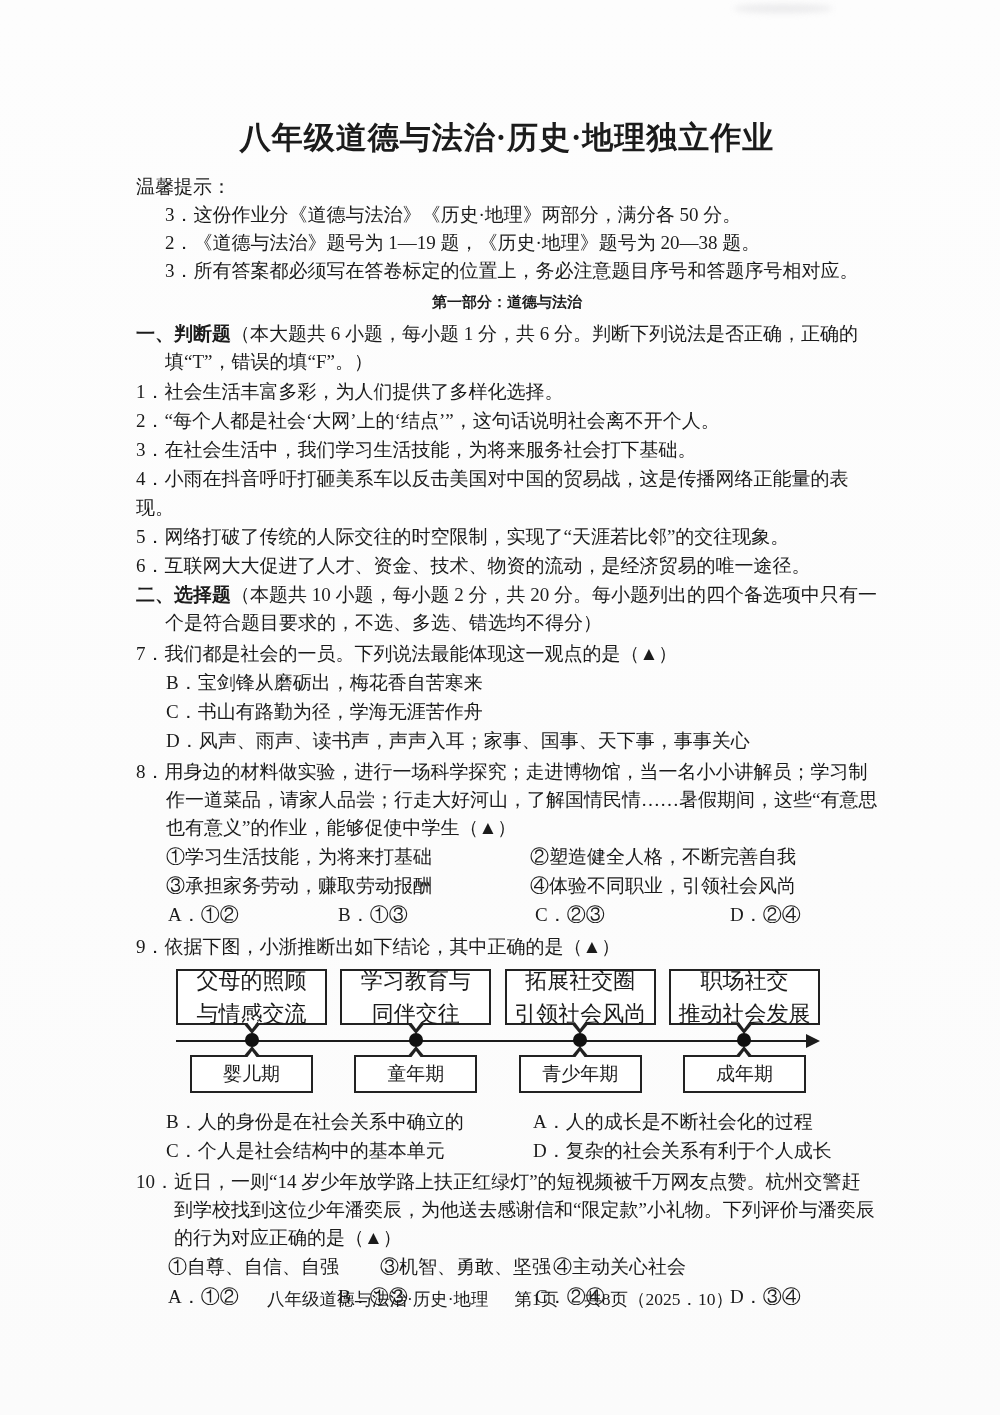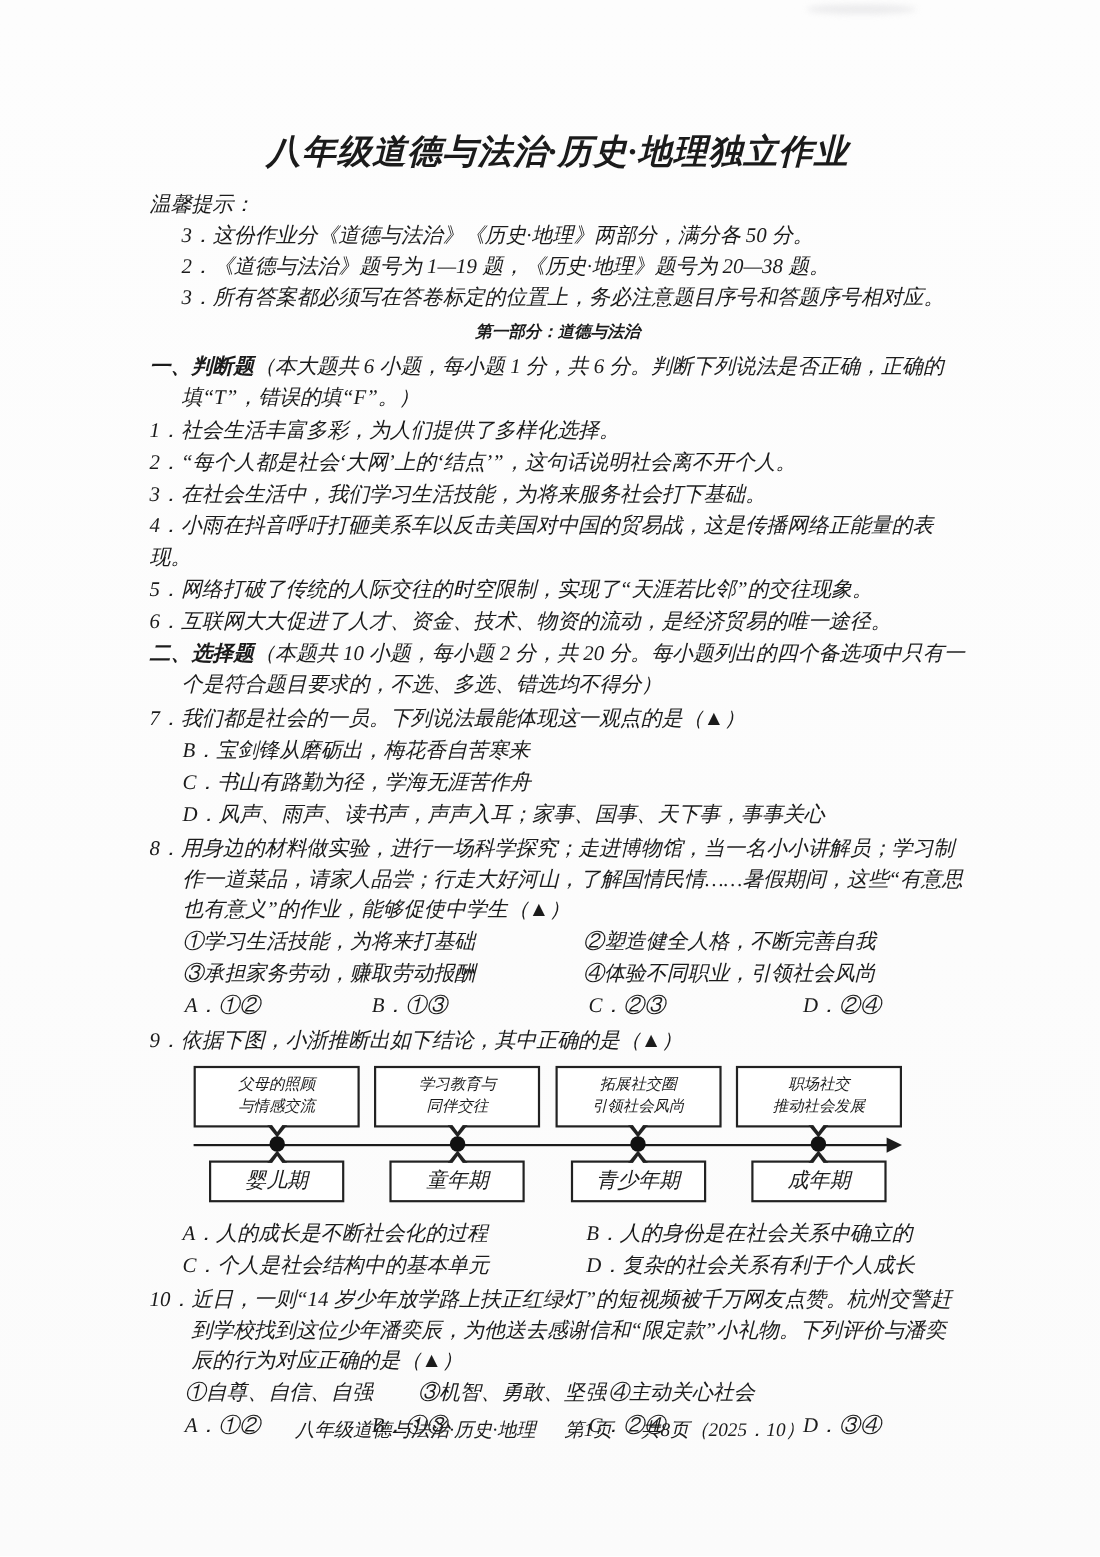--- a/index.html
+++ b/index.html
@@ -6,21 +6,20 @@
   body {
     width:1000px; height:1415px;
     background:#ffffff;
     font-family:"Liberation Serif", "DejaVu Serif", serif;
     color:#1b1b1b;
   }
   .page {
     position:relative; width:1000px; height:1415px;
     background:linear-gradient(180deg,#fdfdfd 0%, #fcfcfc 60%, #fbfbfb 100%);
     overflow:hidden;
-    font-style:italic;
   }
   .smudge {
     position:absolute; top:4px; left:733px; width:100px; height:9px;
     background:#e7e7e9; border-radius:50%; filter:blur(3px); opacity:.8;
   }
   .content {
     position:absolute; left:136px; top:118px; width:742px;
     font-size:19px; line-height:28px;
   }
   .b { font-weight:bold; }
@@ -58,21 +57,21 @@
     position:absolute; left:630px; top:65px; width:0; height:0;
     border-left:14px solid #1c1c1c; border-top:7px solid transparent; border-bottom:7px solid transparent;
   }
   .d-cols { position:relative; display:flex; justify-content:space-between; }
   .d-col { width:151px; flex:0 0 151px; }
   .d-box {
     box-sizing:border-box; border:2px solid #222; background:#fff;
     display:flex; align-items:center; justify-content:center; text-align:center;
     position:relative;
   }
-  .d-top { height:56px; font-size:14px; line-height:20px; white-space:pre-line; }
+  .d-top { height:56px; font-size:22px; line-height:33px; white-space:pre-line; }
   .d-top::after {
     content:""; position:absolute; bottom:-11px; left:50%; transform:translateX(-50%);
     border:9px solid transparent; border-bottom:0; border-top:11px solid #222;
   }
   .d-top::before {
     content:""; position:absolute; bottom:-6px; left:50%; transform:translateX(-50%); z-index:2;
     border:6px solid transparent; border-bottom:0; border-top:8px solid #fff;
   }
   .d-dotrow { position:relative; height:30px; }
   .d-dot {
@@ -178,22 +177,22 @@
 推动社会发展</div>
           <div class="d-dotrow">
               <span class="d-dot"></span>
             </div>
           <div class="d-box d-bottom">成年期</div>
         </div>
       </div>
     </div>
 
     <div class="pair-row q9opts">
+      <div>B．人的身份是在社会关系中确立的</div>
       <div>A．人的成长是不断社会化的过程</div>
-      <div>B．人的身份是在社会关系中确立的</div>
     </div>
     <div class="pair-row q9opts">
       <div>C．个人是社会结构中的基本单元</div>
       <div>D．复杂的社会关系有利于个人成长</div>
     </div>
 
     <div class="q q10"><span>10．</span><span>近日，一则“14 岁少年放学路上扶正红绿灯”的短视频被千万网友点赞。杭州交警赶到学校找到这位少年潘奕辰，为他送去感谢信和“限定款”小礼物。下列评价与潘奕辰的行为对应正确的是（▲）</span></div>
     <div class="circ-row">
       <div>①自尊、自信、自强</div>
       <div>③机智、勇敢、坚强</div>

